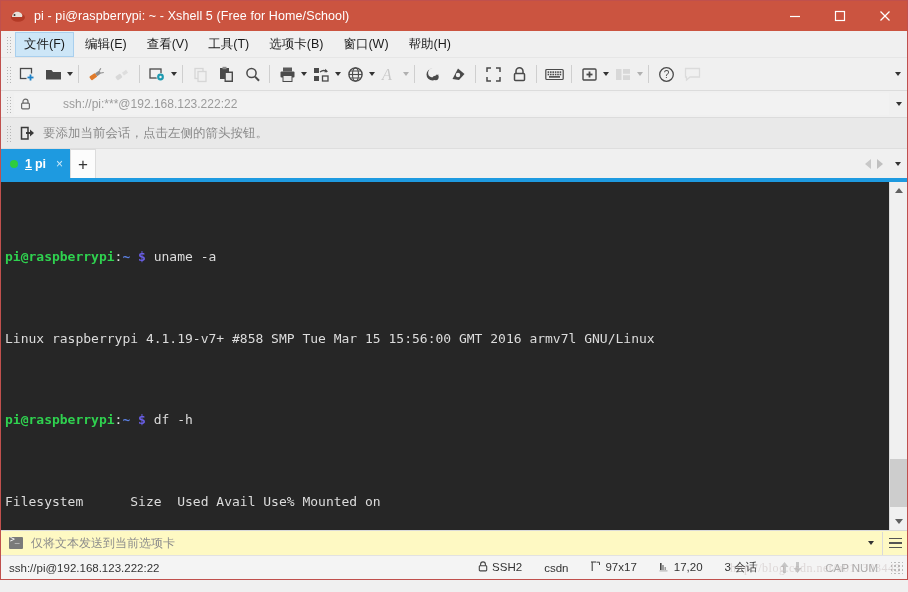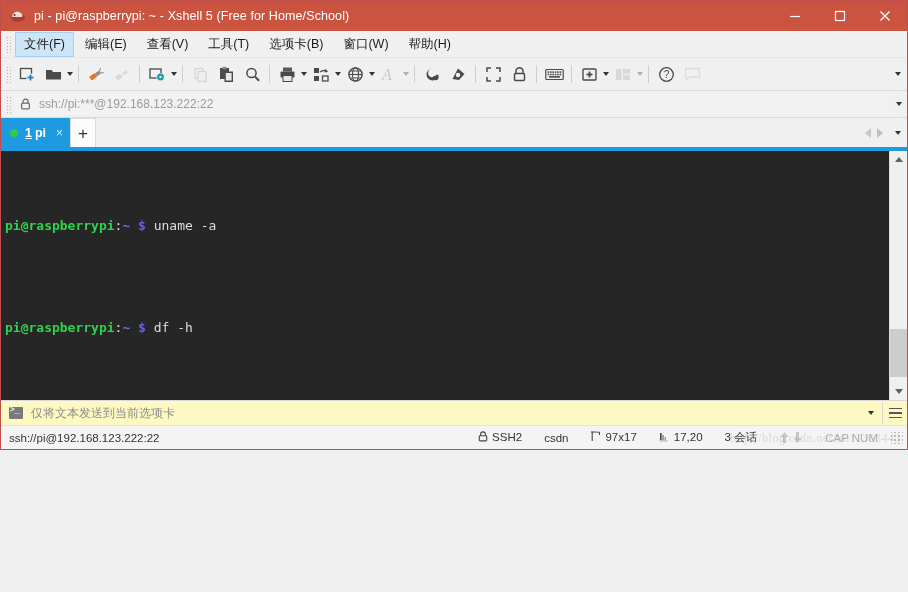--- a/index.html
+++ b/index.html
@@ -4,21 +4,21 @@
 <style>
   html, body {
     margin: 0; padding: 0;
     width: 908px; height: 592px;
     overflow: hidden;
     background: #f0f0f0;
     font-family: "Liberation Sans", sans-serif;
     -webkit-font-smoothing: antialiased;
   }
   #app {
-    width: 908px; height: 450px;
+    width: 908px; height: 580px;
     position: relative;
     box-sizing: border-box;
     border: 1px solid #c0504d;
     background: #f0f0f0;
     display: flex;
     flex-direction: column;
   }
 
   
   .titlebar {
@@ -136,20 +136,21 @@
     border-bottom: 1px solid #dcdcdc;
     padding-left: 2px;
   }
   .addr-field {
     flex: 1 1 auto;
     height: 22px;
     display: flex;
     align-items: center;
     background: #f2f2f2;
     margin-right: 2px;
+    gap: 24px;
   }
   .addr-lock {
     margin: 0 8px 0 6px;
     display: flex; align-items: center;
     flex: 0 0 auto;
   }
   .addr-text {
     font-size: 12px;
     color: #9b9b9b;
     white-space: nowrap;
@@ -692,20 +693,31 @@
           <rect x="1.6" y="5.2" width="7.8" height="5.6" rx="1" fill="none" stroke="#6a6a6a" stroke-width="1.2"></rect>
         </svg>
       </span>
       <span class="addr-text">ssh://pi:***@192.168.123.222:22</span>
     </div>
     <div class="addr-caret">
         <i class="caret-glyph"></i>
       </div>
   </div>
 
+  <div class="notifybar">
+    <div class="grip"></div>
+    <span class="notify-icon">
+      <svg width="15" height="15" viewBox="0 0 15 15">
+        <path d="M1.5 1.5 H8 V13 H1.5 Z" fill="none" stroke="#3a3a3a" stroke-width="1.5"></path>
+        <path d="M6 7 H12.5" stroke="#3a3a3a" stroke-width="2"></path>
+        <path d="M10 3.6 L14 7 L10 10.4 Z" fill="#3a3a3a"></path>
+      </svg>
+    </span>
+    <span class="notify-text">要添加当前会话，点击左侧的箭头按钮。</span>
+  </div>
 
   <div class="tabbar">
     <div class="tab">
       <i class="tab-dot"></i>
       <span class="tab-num">1</span>
       <span class="tab-label">pi</span>
       <span class="tab-close">×</span>
     </div>
     <div class="tab-new">+</div>
     <div class="tabbar-right">
@@ -714,23 +726,25 @@
       <i class="caret-glyph" style="margin-left:6px"></i>
     </div>
   </div>
   <div class="tabbar-underline"></div>
 
   <div class="terminal-wrap">
     <div class="terminal">
 
       <div class="term-line"><span class="c-user">pi@raspberrypi</span><span class="c-colon">:</span><span class="c-path">~</span><span class="c-out"> </span><span class="c-dollar">$</span><span class="c-out"> </span><span class="c-out">uname -a</span></div>
 
+      <div class="term-line"><span class="c-out">Linux raspberrypi 4.1.19-v7+ #858 SMP Tue Mar 15 15:56:00 GMT 2016 armv7l GNU/Linux</span></div>
 
       <div class="term-line"><span class="c-user">pi@raspberrypi</span><span class="c-colon">:</span><span class="c-path">~</span><span class="c-out"> </span><span class="c-dollar">$</span><span class="c-out"> </span><span class="c-out">df -h</span></div>
 
+      <div class="term-line"><span class="c-out">Filesystem      Size  Used Avail Use% Mounted on</span></div>
       
       
       
       
       
       
       
 
       
 

